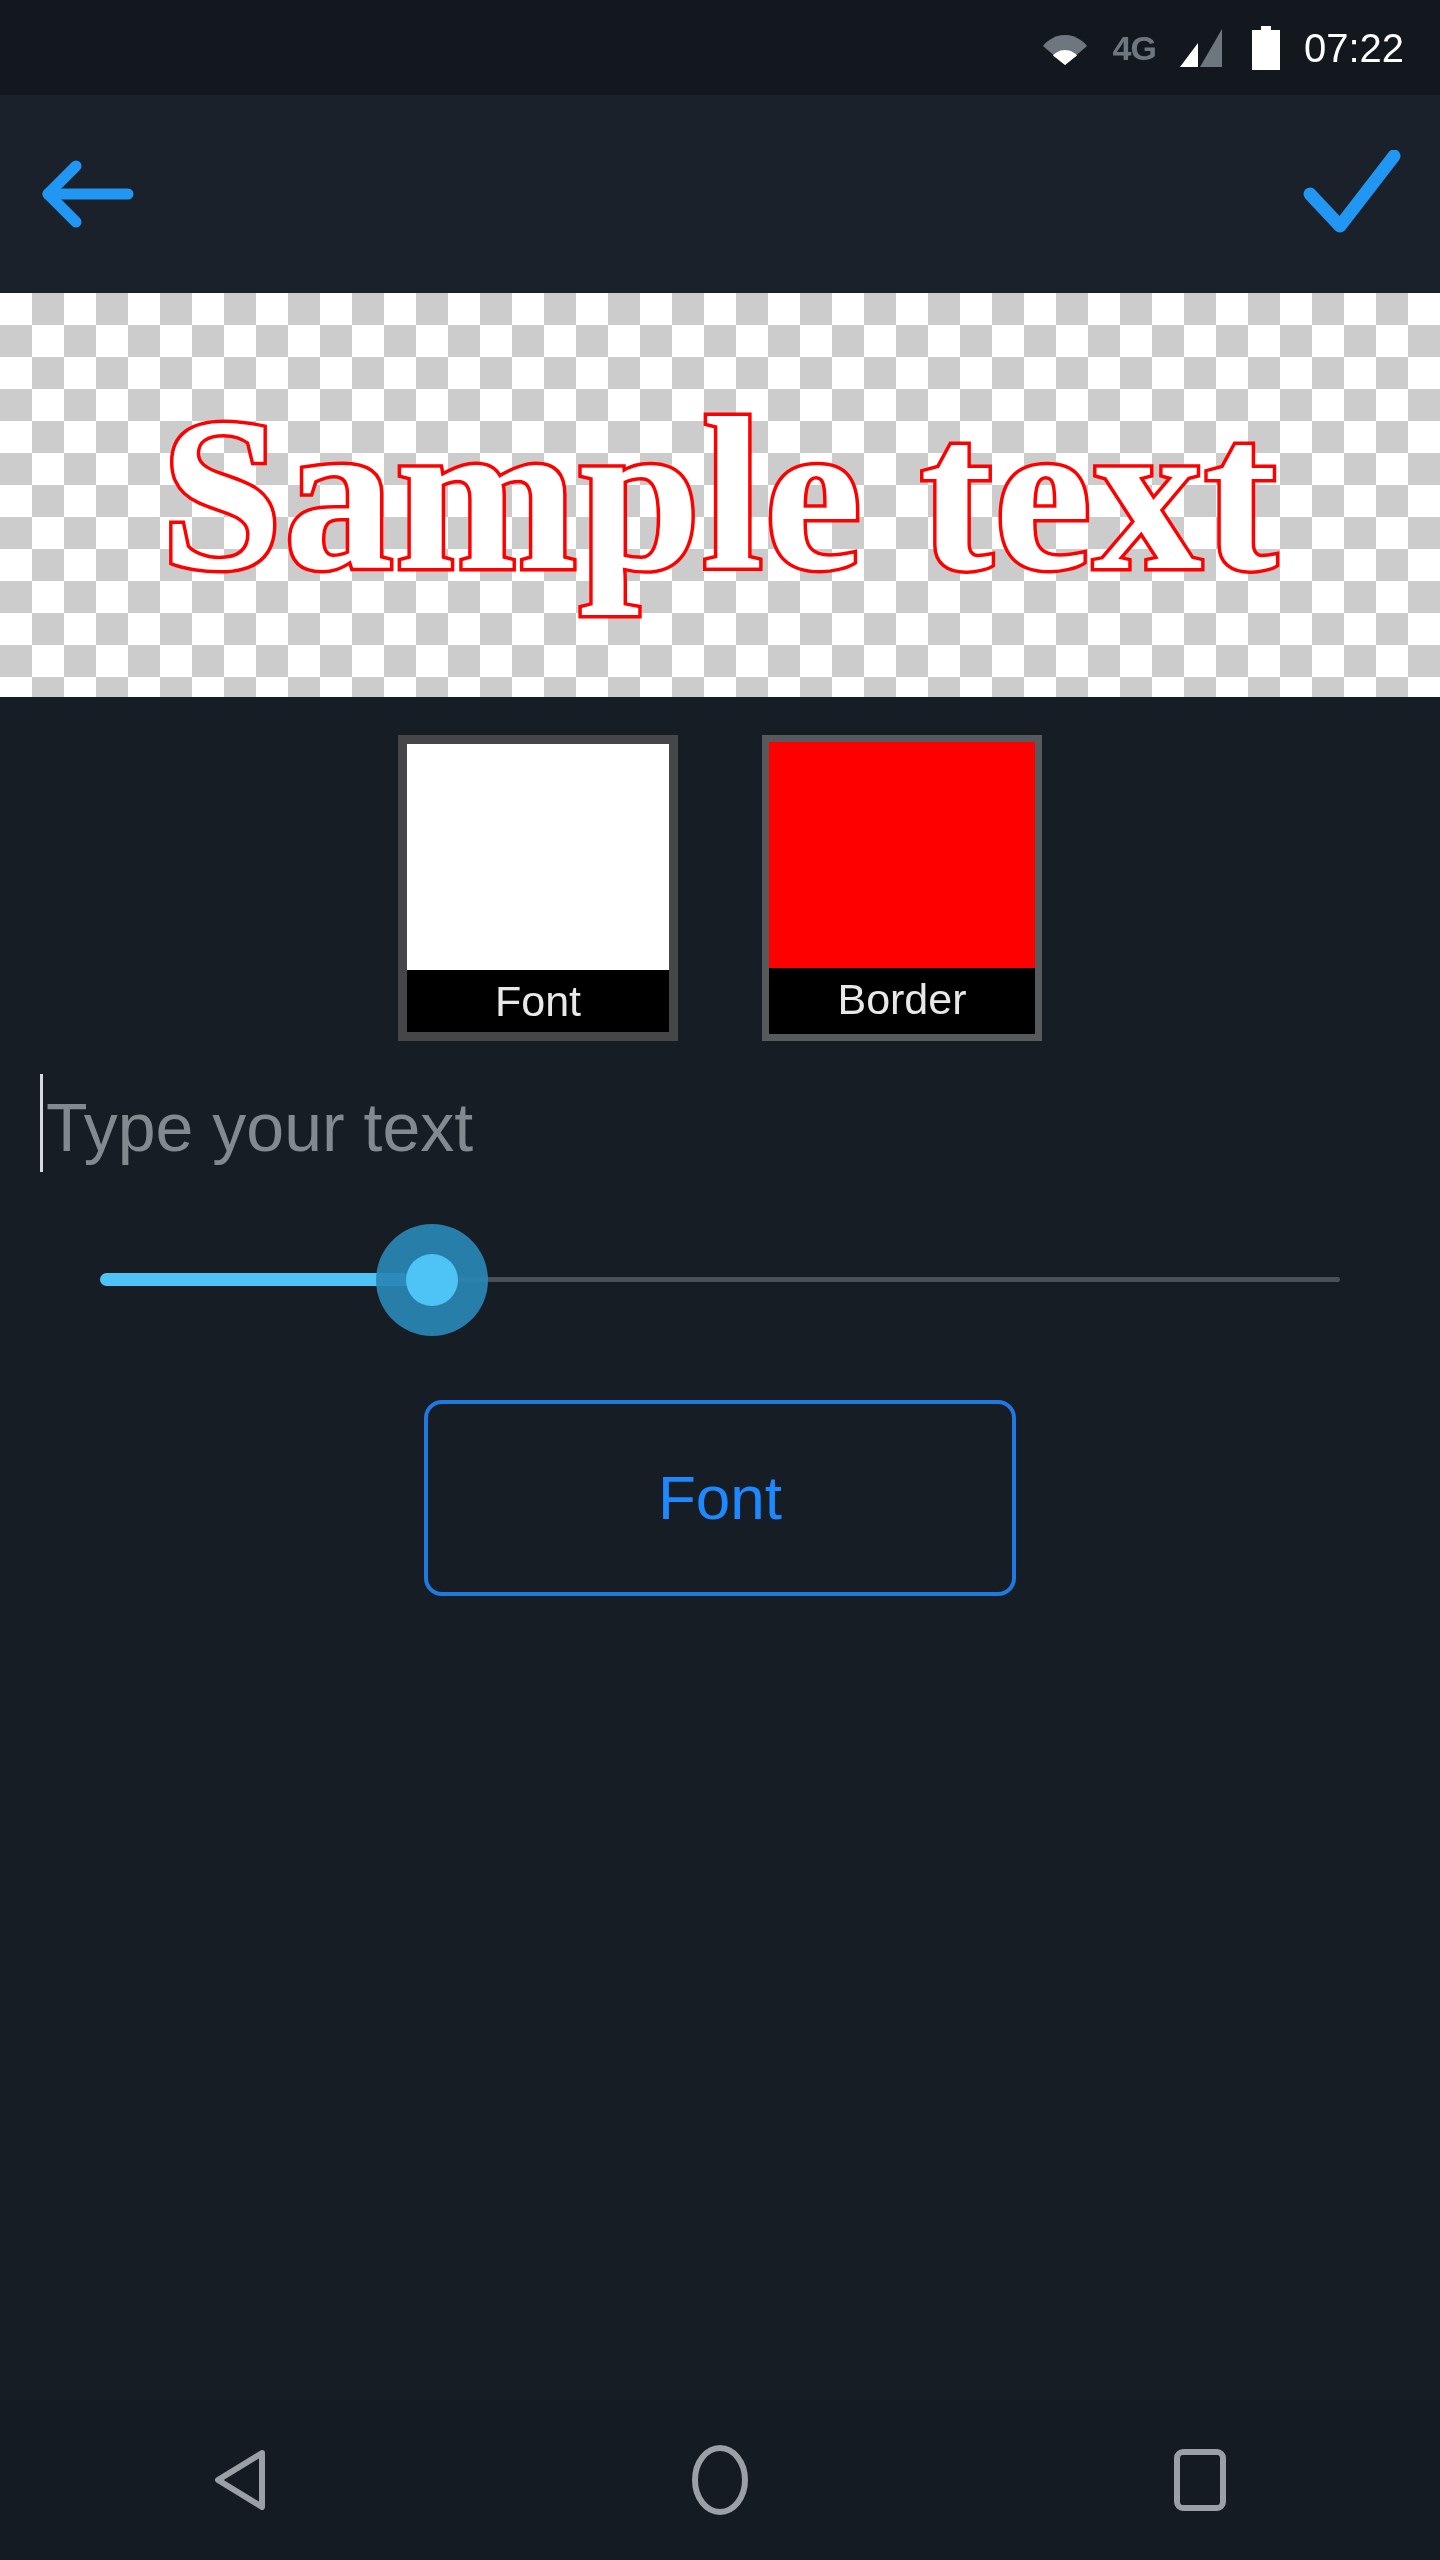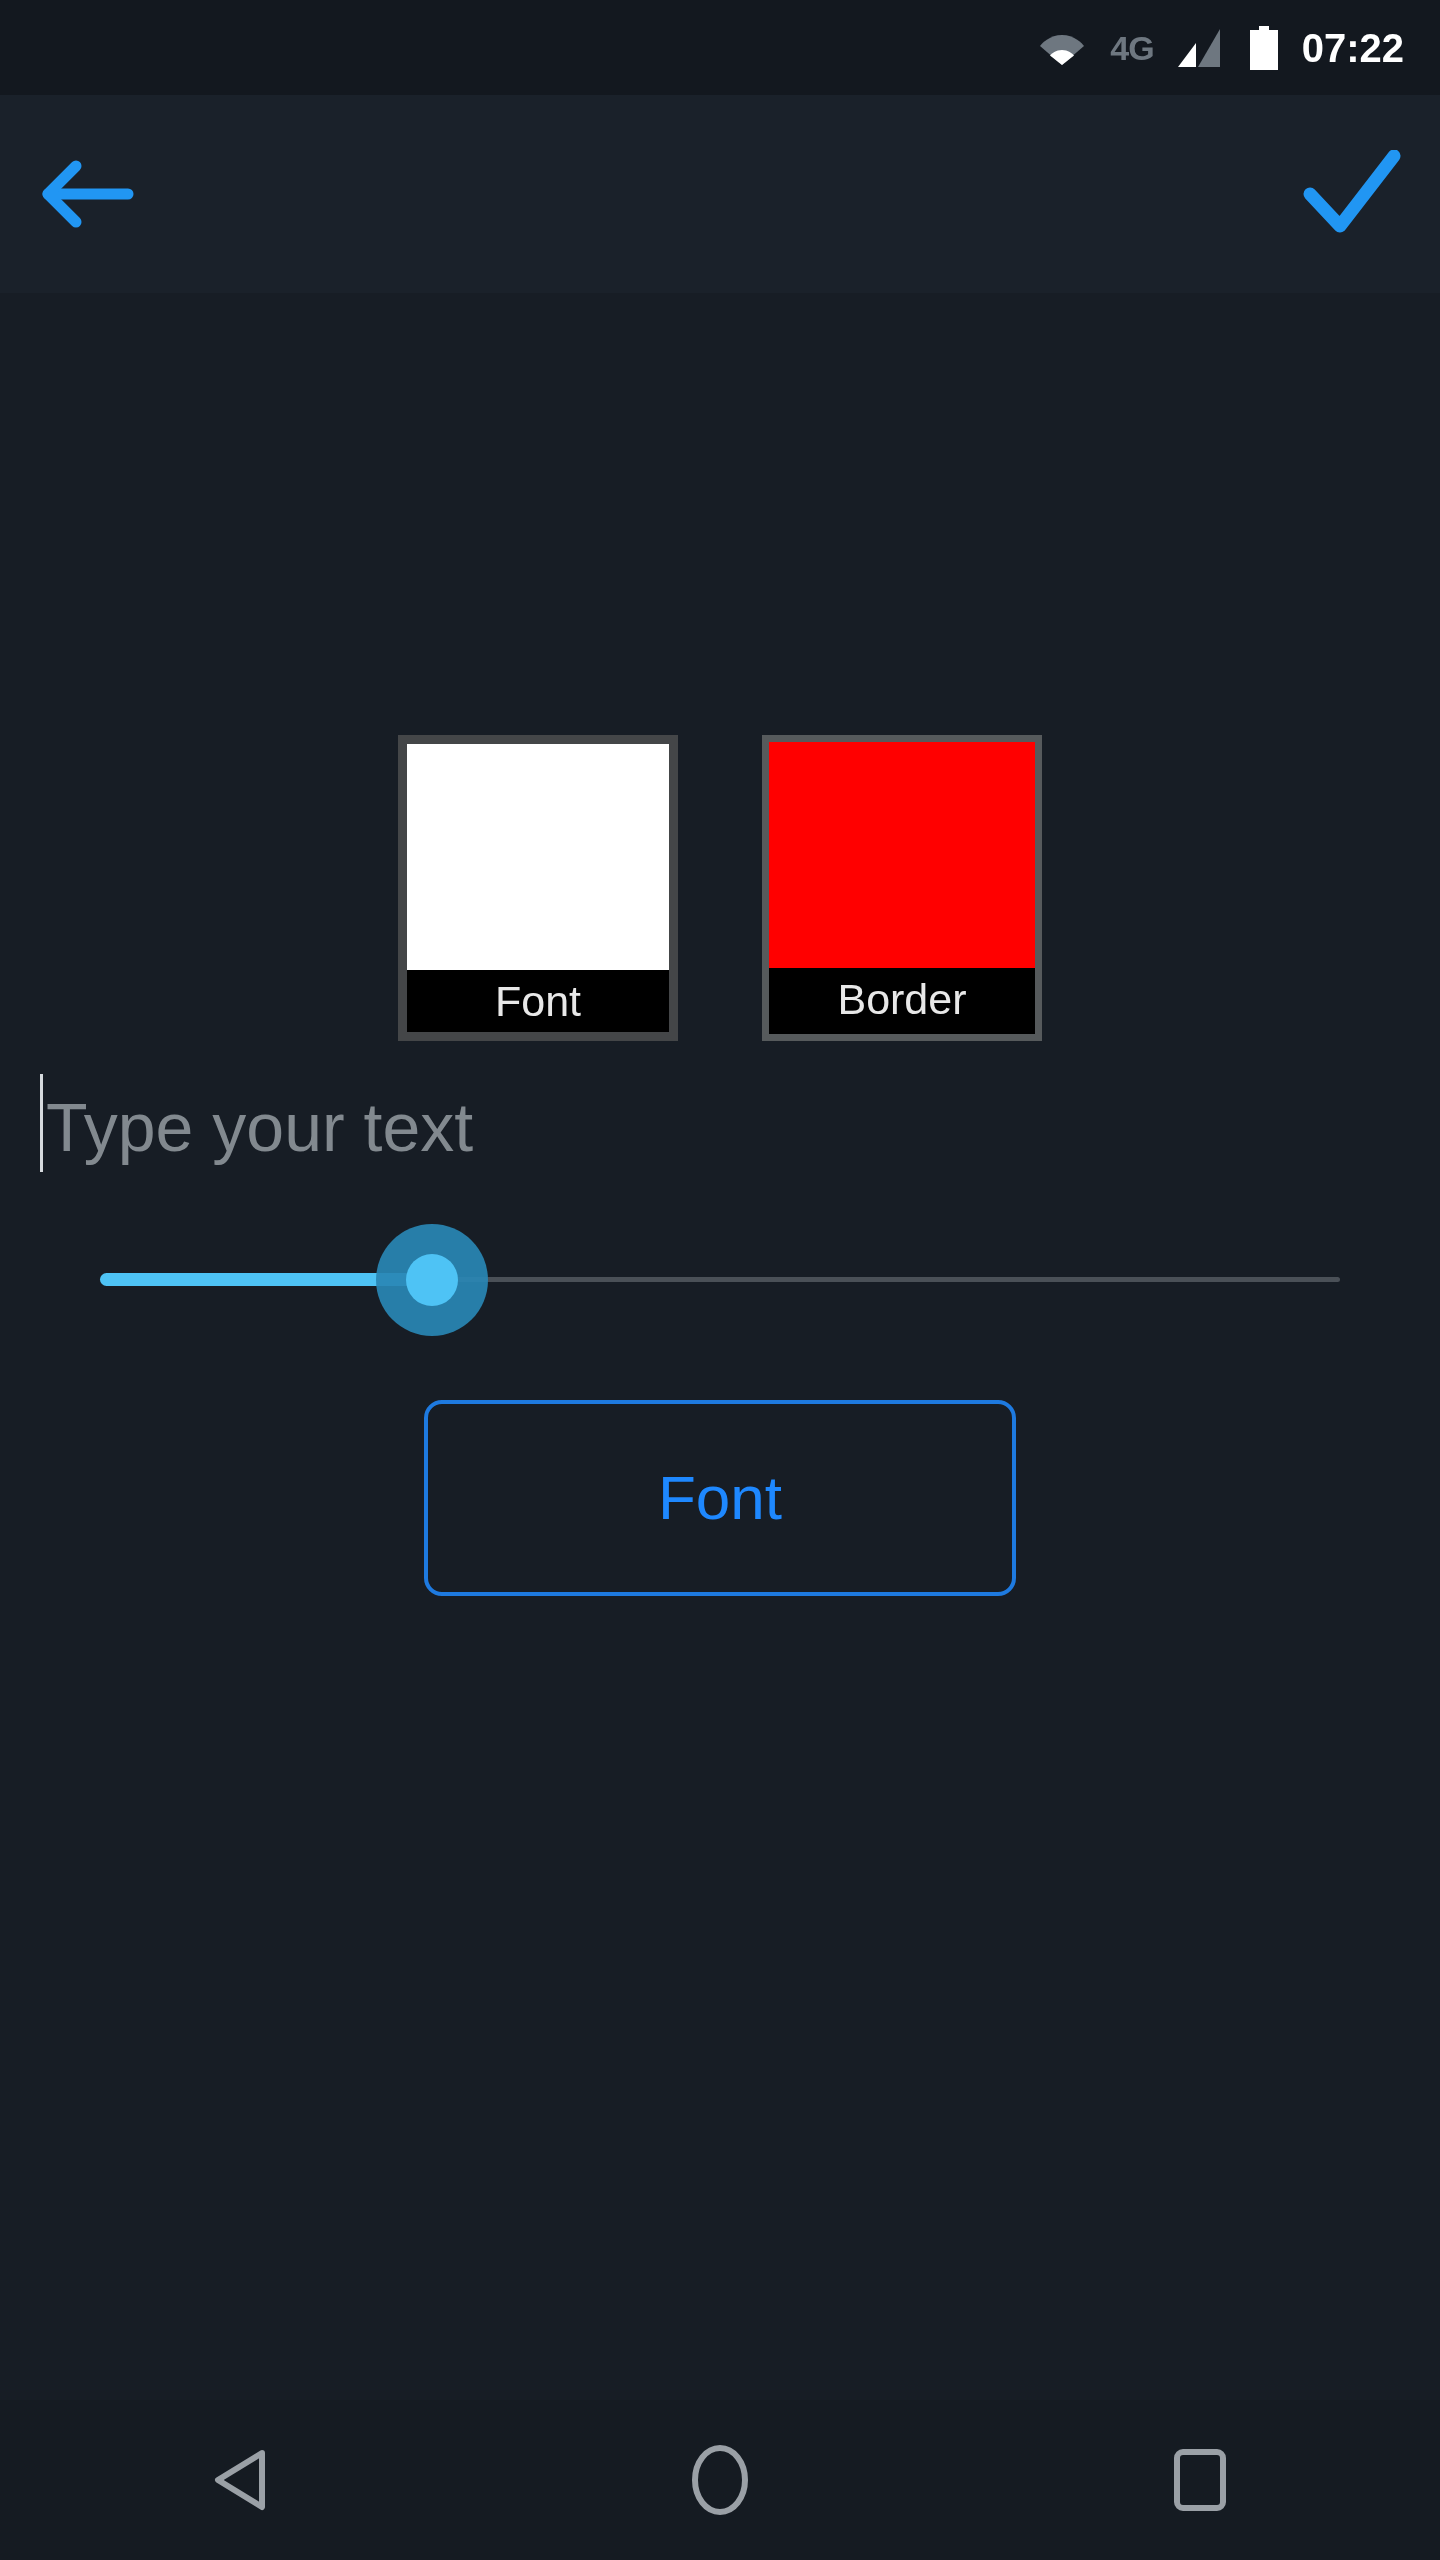--- a/index.html
+++ b/index.html
@@ -39,21 +39,21 @@
     font-weight: bold;
     letter-spacing: -1px;
     line-height: 1;
     margin-left: 26px;
   }
   #signal-icon { width: 42px; height: 38px; margin-left: 24px; }
   #battery-icon { width: 28px; height: 44px; margin-left: 30px; }
   #status-clock {
     color: #ffffff;
     font-size: 40px;
-    font-weight: bold;
+    font-weight: normal;
     margin-left: 24px;
     letter-spacing: 0px;
     line-height: 1;
   }
 
   
   #toolbar {
     position: absolute;
     left: 0; top: 95px;
     width: 1440px; height: 198px;
@@ -272,20 +272,23 @@
       </svg>
     </div>
 
     <div id="confirm-button">
       <svg width="104" height="88" viewBox="0 0 104 88">
         <path d="M10 44 L40 76 L94 6" stroke="#2196f3" stroke-width="13" stroke-linecap="round" stroke-linejoin="round" fill="none"></path>
       </svg>
     </div>
   </div>
 
+  <div id="preview">
+    <div id="preview-text">Sample text</div>
+  </div>
 
   <div id="swatch-row">
 
     <div class="swatch" id="swatch-font">
       <div class="swatch-color" style="background:#ffffff"></div>
       <div class="swatch-label">Font</div>
     </div>
 
     <div class="swatch" id="swatch-border">
       <div class="swatch-color" style="background:#ff0000"></div>

